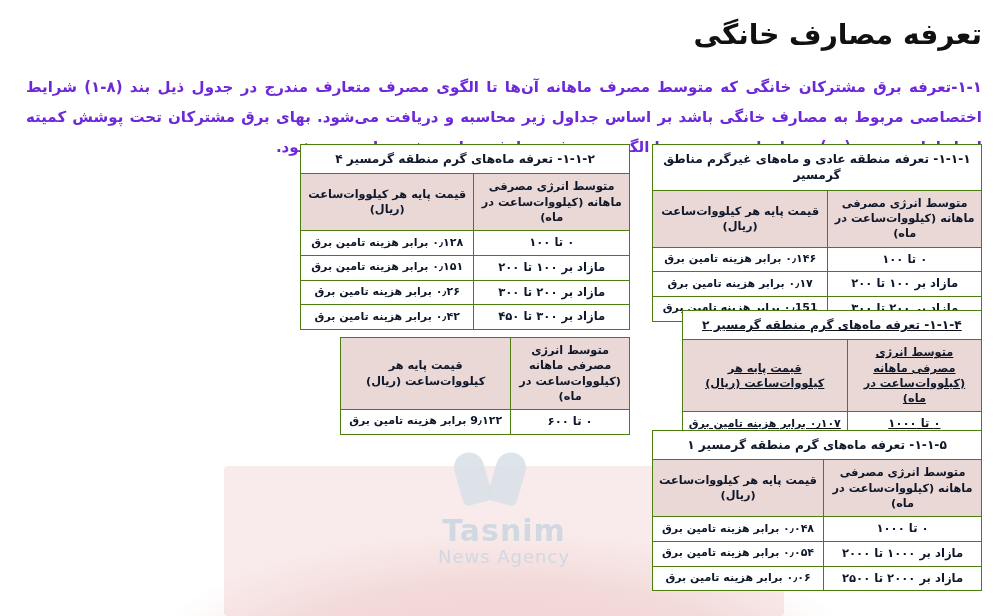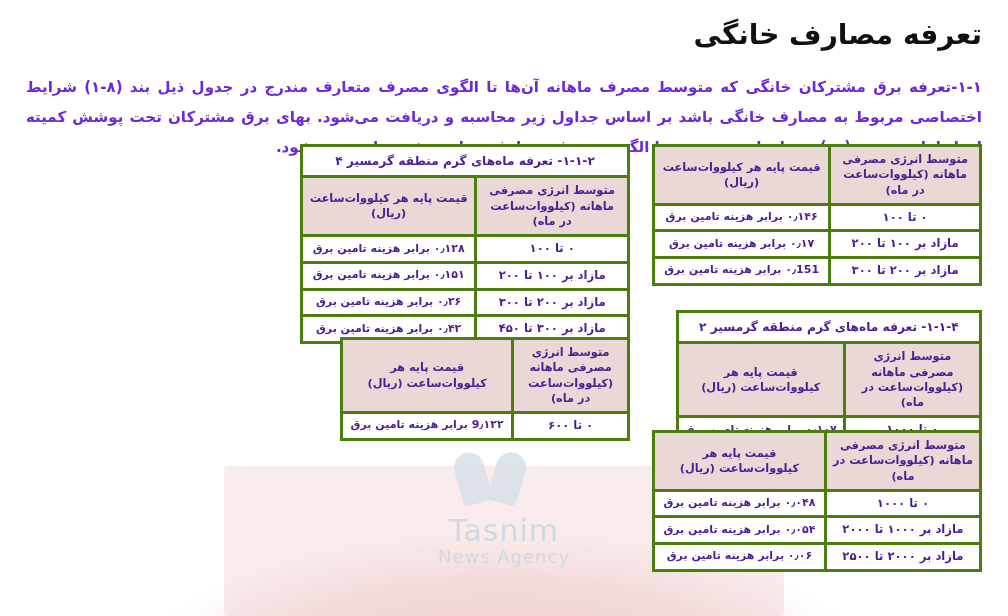--- a/index.html
+++ b/index.html
@@ -66,21 +66,21 @@
   .wm-text {
     position: absolute;
     left: 50%;
     transform: translateX(-50%);
     bottom: 48px;
     text-align: center;
     color: rgba(205,216,225,0.95);
     font-family: "DejaVu Sans", "Liberation Sans", sans-serif;
     letter-spacing: 1px;
   }
-  .wm-text .l1 { font-size: 30px; font-weight: normal; line-height: 1.05; }
+  .wm-text .l1 { font-size: 30px; font-weight: bold; line-height: 1.05; }
   .wm-text .l2 { font-size: 18px; line-height: 1.2; }
 
   
   .page {
     position: relative;
     z-index: 2;
     padding: 0;
   }
   .doc-title {
     position: absolute;
@@ -105,45 +105,45 @@
 
   
   .tbl {
     position: absolute;
     border: 1px solid #4a4a4a;
     border-collapse: collapse;
     background: #fff;
     font-size: 11.5px;
   }
   .tbl td, .tbl th {
-    border: 3px solid #4d7c0f;
+    border: 1px solid #4d7c0f;
     padding: 4px 6px;
     text-align: center;
     vertical-align: middle;
     font-weight: bold;
-    color: #4c1d95;
+    color: #0f172a;
     line-height: 1.35;
   }
   .tbl .cap td {
     background: #ffffff;
     font-size: 12.2px;
     padding: 6px 6px;
   }
   .tbl .hdr td {
     background: #ead8d6;
     font-size: 11.3px;
     padding: 5px 6px;
   }
   .tbl td.price { font-size: 11px; white-space: nowrap; margin-left: 16px; }
   .tbl td.usage { font-size: 11.6px; white-space: nowrap; }
 
   
   #t-garmsir-normal { top: 144px; right: 26px; width: 330px; }
   #t-garmsir-4      { top: 144px; right: 378px; width: 330px; }
-  #t-garmsir-2      { top: 310px; right: 26px; width: 290px; }
+  #t-garmsir-2      { top: 310px; right: 26px; width: 290px; text-decoration: underline; }
   #t-garmsir-3      { top: 337px; right: 378px; width: 290px; }
   #t-garmsir-1      { top: 430px; right: 26px; width: 330px; }
 </style>
 </head>
 <body>
 
 <div class="watermark">
   <div class="wm-swoosh"></div>
   <div class="wm-block"></div>
   <div class="wm-logo"></div>
@@ -154,20 +154,23 @@
 </div>
 
 <div class="page">
 
   <div class="doc-title">تعرفه مصارف خانگی</div>
 
   <div class="intro">۱-۱-تعرفه برق مشترکان خانگی که متوسط مصرف ماهانه آن‌ها تا الگوی مصرف متعارف مندرج در جدول ذیل بند (۸-۱) شرایط اختصاصی مربوط به مصارف خانگی باشد بر اساس جداول زیر محاسبه و دریافت می‌شود. بهای برق مشترکان تحت پوشش کمیته امداد امام خمینی (ره) و سازمان بهزیستی تا الگوی مصرف متعارف، برابر صفر محاسبه می‌شود.</div>
 
   <table class="tbl" id="t-garmsir-normal">
     <tbody>
+      <tr class="cap">
+        <td colspan="2">۱-۱-۱- تعرفه منطقه عادی و ماه‌های غیرگرم مناطق گرمسیر</td>
+      </tr>
       <tr class="hdr">
         <td>متوسط انرژی مصرفی ماهانه (کیلووات‌ساعت در ماه)</td>
         <td>قیمت پایه هر کیلووات‌ساعت (ریال)</td>
       </tr>
       <tr>
         <td class="usage">۰ تا ۱۰۰</td>
         <td class="price">۰٫۱۴۶ برابر هزینه تامین برق</td>
       </tr>
       <tr>
         <td class="usage">مازاد بر ۱۰۰ تا ۲۰۰</td>
@@ -236,20 +239,23 @@
       </tr>
       <tr>
         <td class="usage">۰ تا ۶۰۰</td>
         <td class="price">9٫۱۲۲ برابر هزینه تامین برق</td>
       </tr>
     </tbody>
   </table>
 
   <table class="tbl" id="t-garmsir-1">
     <tbody>
+      <tr class="cap">
+        <td colspan="2">۱-۱-۵- تعرفه ماه‌های گرم منطقه گرمسیر ۱</td>
+      </tr>
       <tr class="hdr">
         <td>متوسط انرژی مصرفی ماهانه (کیلووات‌ساعت در ماه)</td>
         <td>قیمت پایه هر کیلووات‌ساعت (ریال)</td>
       </tr>
       <tr>
         <td class="usage">۰ تا ۱۰۰۰</td>
         <td class="price">۰٫۰۴۸ برابر هزینه تامین برق</td>
       </tr>
       <tr>
         <td class="usage">مازاد بر ۱۰۰۰ تا ۲۰۰۰</td>

